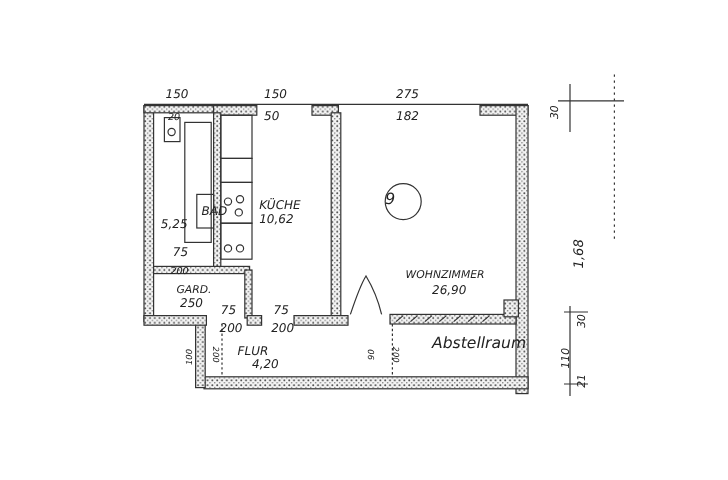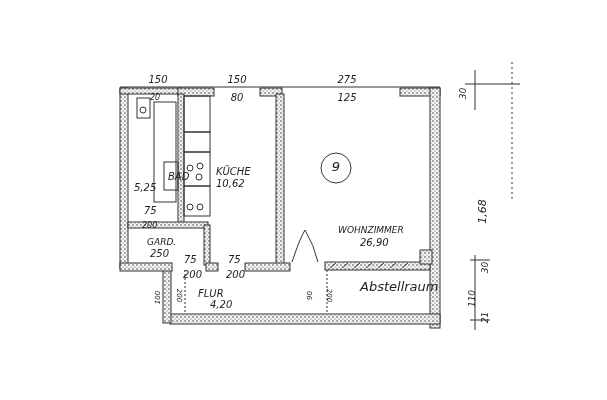--- a/index.html
+++ b/index.html
@@ -1,19 +1,19 @@
 <!DOCTYPE html>
 <html><head>
 <meta charset="utf-8">
 <style>
   html,body{margin:0;padding:0;background:#fff;}
   body{width:607px;height:400px;position:relative;overflow:hidden;font-family:"DejaVu Sans",sans-serif;}
   svg{position:absolute;left:0;top:0;}
   .lbl{position:absolute;font-family:"DejaVu Sans",sans-serif;font-style:italic;color:#222;font-size:10px;line-height:11px;white-space:nowrap;}
-  .c{text-align:center;}
+  .c{}
 </style>
 </head>
 <body>
 
 <svg width="607" height="400" viewBox="0 0 607 400">
   <defs>
     <pattern id="hatch" width="4" height="4" patternUnits="userSpaceOnUse">
       <rect width="4" height="4" fill="#f4f4f4"></rect>
       <circle cx="1" cy="1" r="0.8" fill="#444"></circle>
       <circle cx="3" cy="3" r="0.6" fill="#666"></circle>
@@ -73,23 +73,23 @@
     <line x1="470" y1="320" x2="490" y2="320"></line>
 
     <line x1="185" y1="270" x2="185" y2="312" stroke-dasharray="2 2"></line>
     <line x1="327" y1="270" x2="327" y2="312" stroke-dasharray="2 2"></line>
   </g>
 </svg>
 
 <div class="lbl c" style="left:138px;top:74px;width:40px;">150</div>
 <div class="lbl c" style="left:140px;top:92px;width:30px;font-size:8px;">20</div>
 <div class="lbl c" style="left:220px;top:74px;width:34px;">150</div>
-<div class="lbl c" style="left:220px;top:92px;width:34px;">80</div>
+<div class="lbl c" style="left:220px;top:92px;width:34px;">50</div>
 <div class="lbl c" style="left:330px;top:74px;width:34px;">275</div>
-<div class="lbl c" style="left:330px;top:92px;width:34px;">125</div>
+<div class="lbl c" style="left:330px;top:92px;width:34px;">182</div>
 
 <div class="lbl" style="left:132px;top:171px;margin-left:36px;">BAD</div>
 <div class="lbl" style="left:134px;top:182px;">5,25</div>
 <div class="lbl" style="left:216px;top:166px;">KÜCHE</div>
 <div class="lbl" style="left:216px;top:178px;">10,62</div>
 
 <div class="lbl c" style="left:321px;top:161px;width:30px;font-size:13px;">9</div>
 
 <div class="lbl" style="left:338px;top:225px;font-size:9px;">WOHNZIMMER</div>
 <div class="lbl" style="left:360px;top:237px;text-align:center;">26,90</div>

